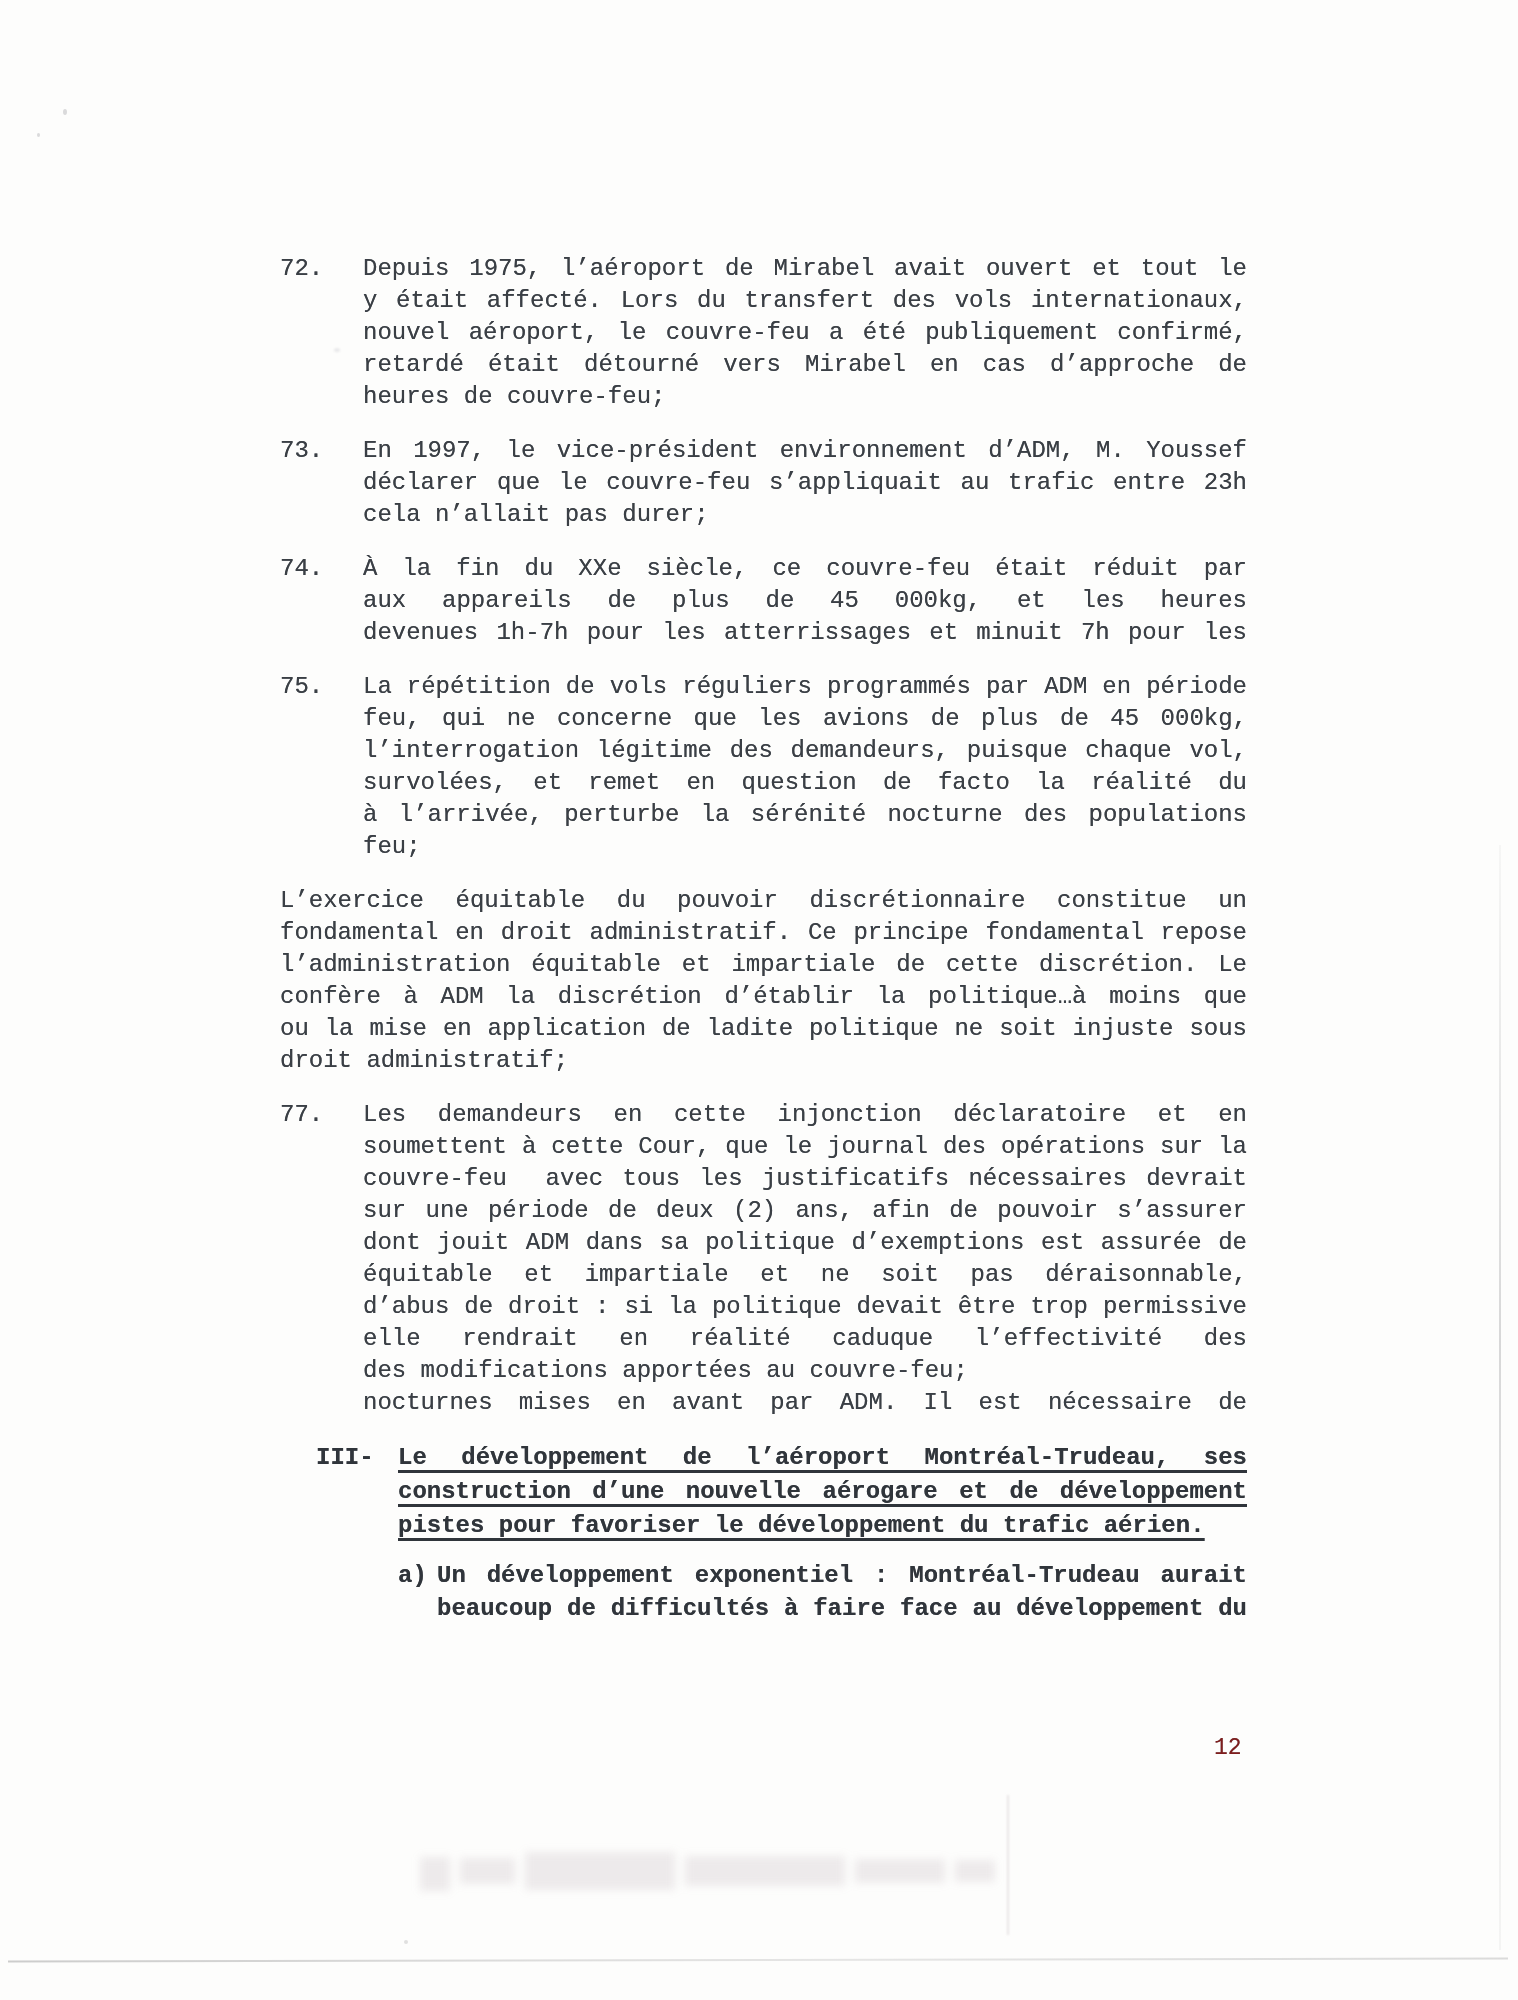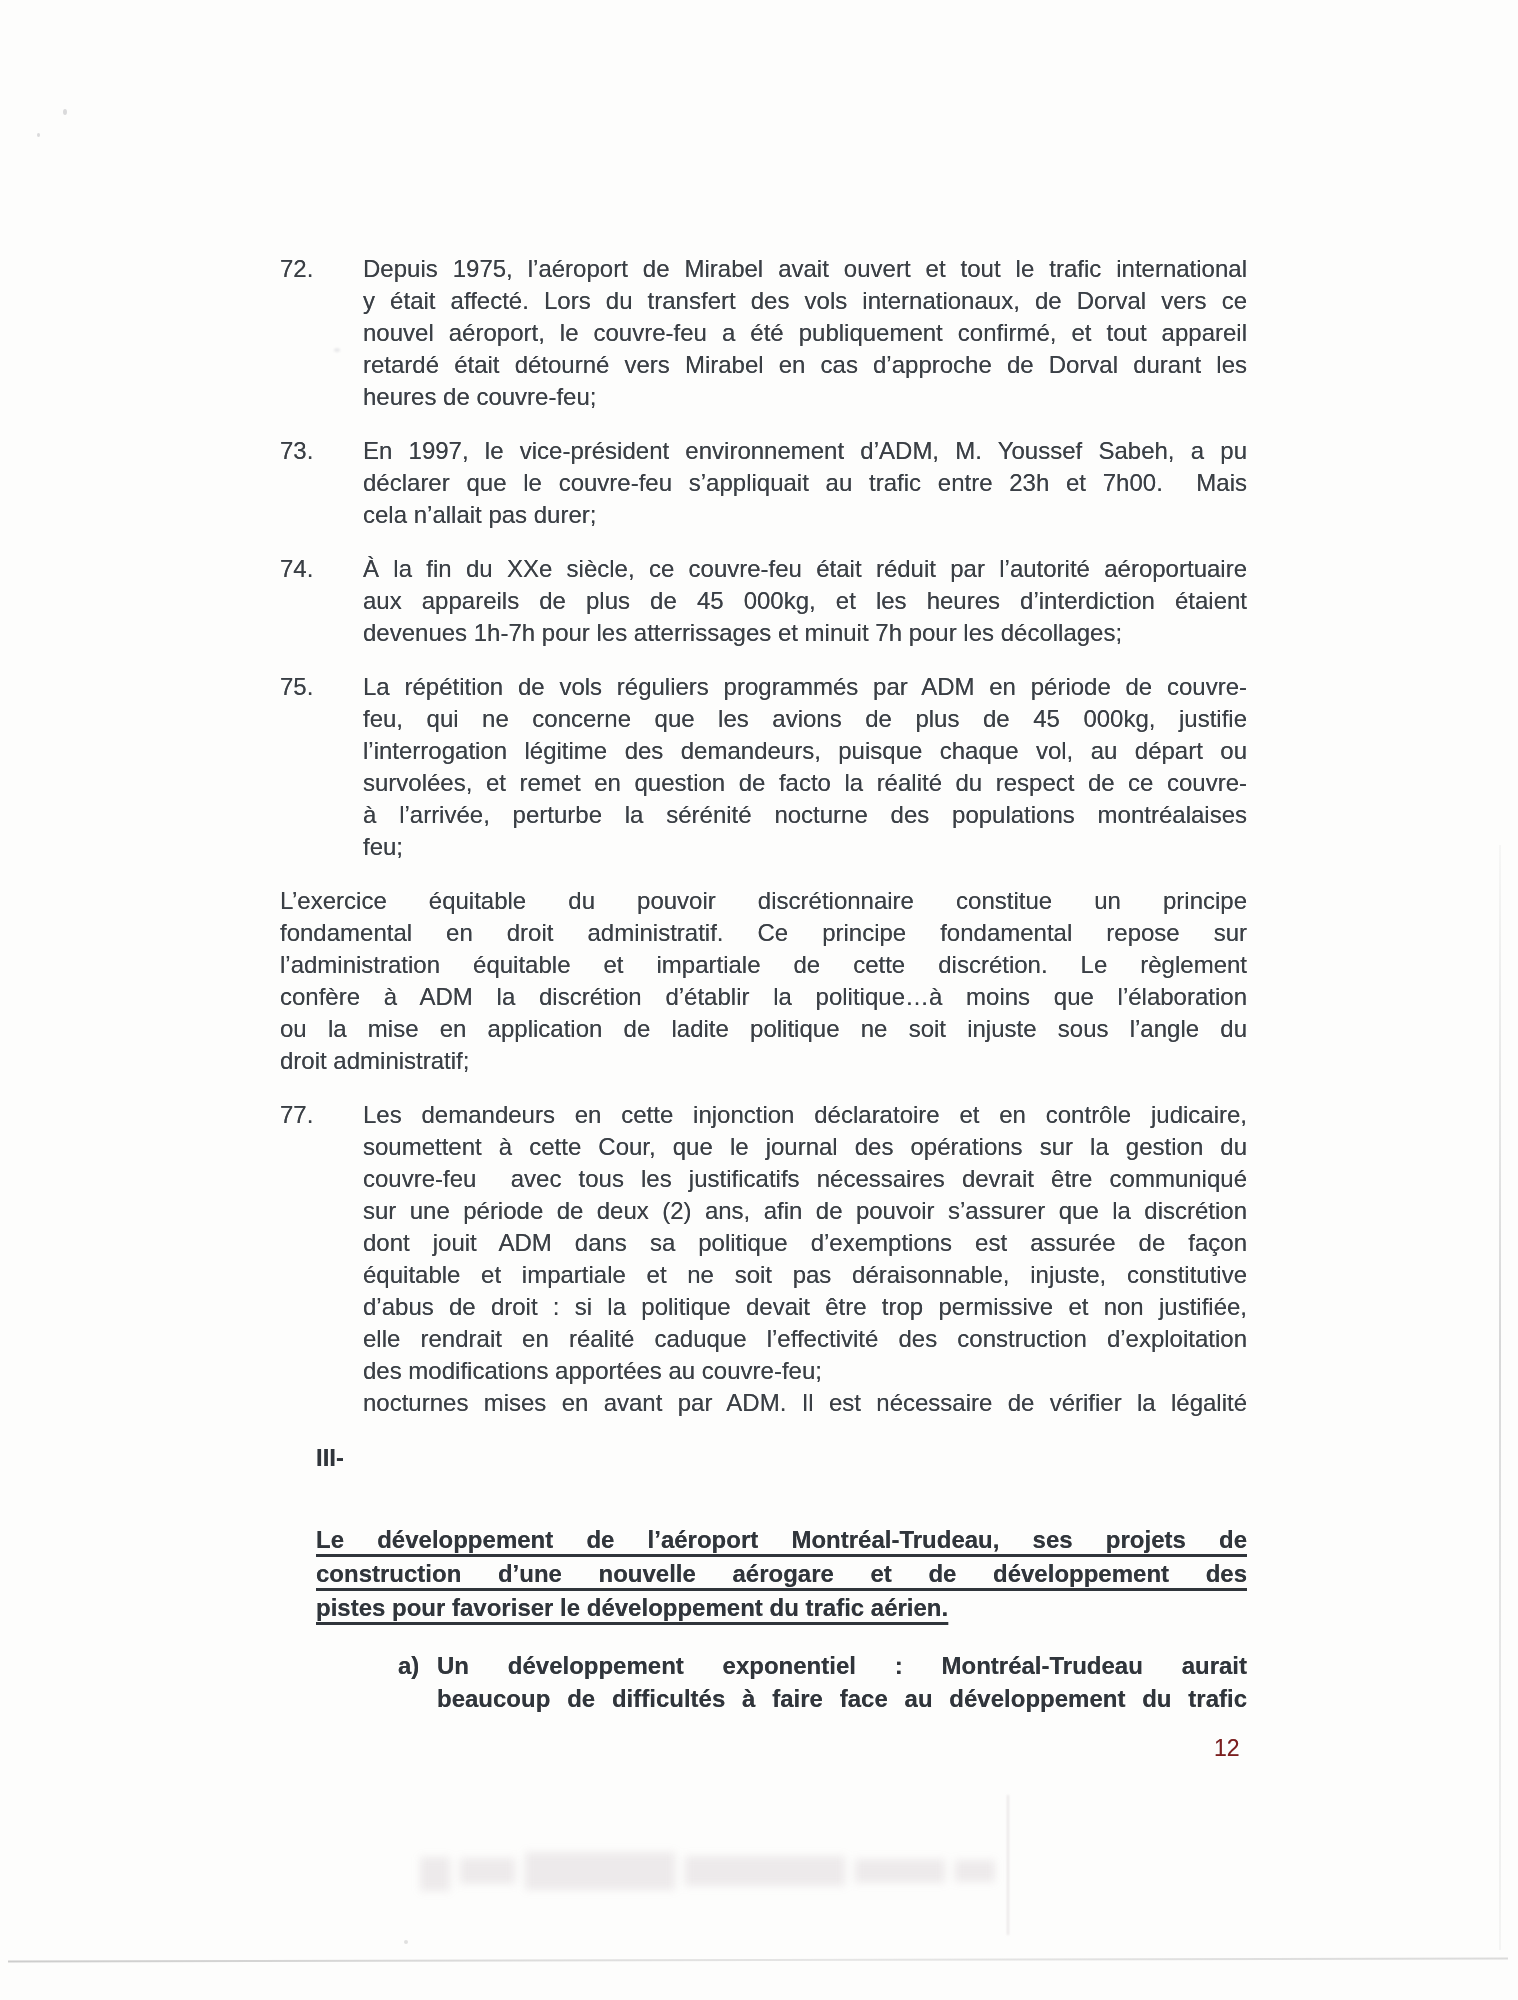--- a/index.html
+++ b/index.html
@@ -7,20 +7,21 @@
     width: 1518px; height: 2000px;
     background: #ffffff;
     font-family: "Liberation Sans", "DejaVu Sans", sans-serif;
     position: relative;
   }
   .sheet {
     position: absolute; left: 0; top: 0;
     width: 1518px; height: 2000px;
     background: #fdfdfc;
     overflow: hidden;
+    font-family: Liberation Mono, monospace;
   }
   
   #doc-body {
     position: absolute;
     left: 280px; top: 253px;
     width: 967px;
     font-size: 24px;
     color: #3a3f45;
     text-shadow: 0 0 0.6px rgba(58,63,69,0.75);
   }
@@ -28,22 +29,21 @@
   .pnum { flex: 0 0 83px; width: 83px; }
   .ptext { flex: 1 1 auto; min-width: 0; }
   .jline { text-align: justify; text-align-last: justify; height: 32px; overflow: hidden; }
   .jline.lastline { text-align-last: left; }
   
   .para.heading {
     font-weight: bold;
     color: #30353b;
     line-height: 34px;
     margin-left: 36px;
-    margin-bottom: 24px;
-    flex-direction: column;
+    margin-bottom: 16px;
   }
   .para.heading .pnum { flex: 0 0 82px; width: 82px; }
   .para.heading .jline { height: 34px; }
   .para.heading .u {
     text-decoration: underline;
     text-decoration-thickness: 3px;
     text-underline-offset: 6px;
   }
   
   .para.subitem {

